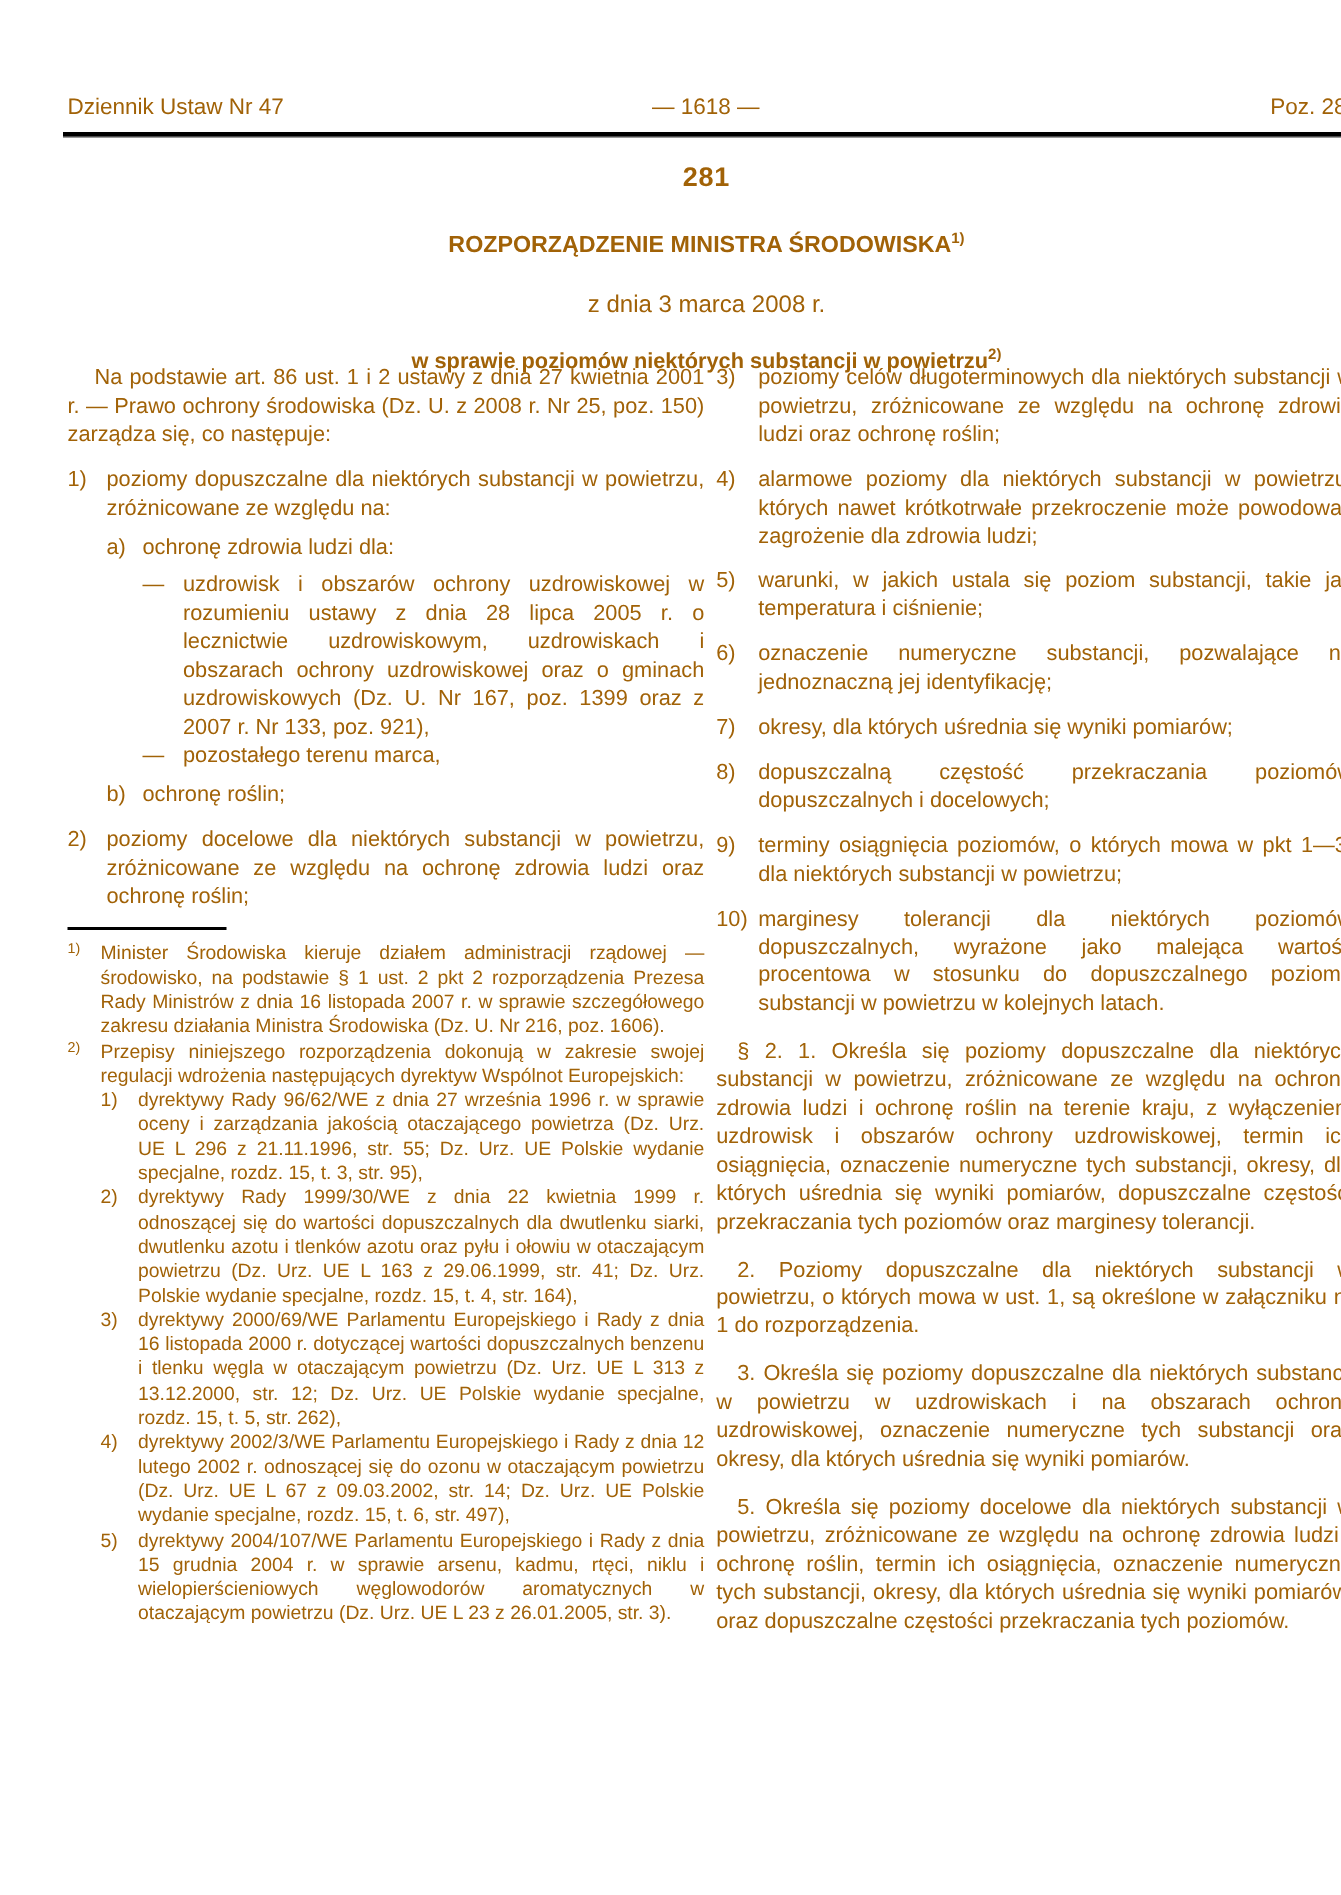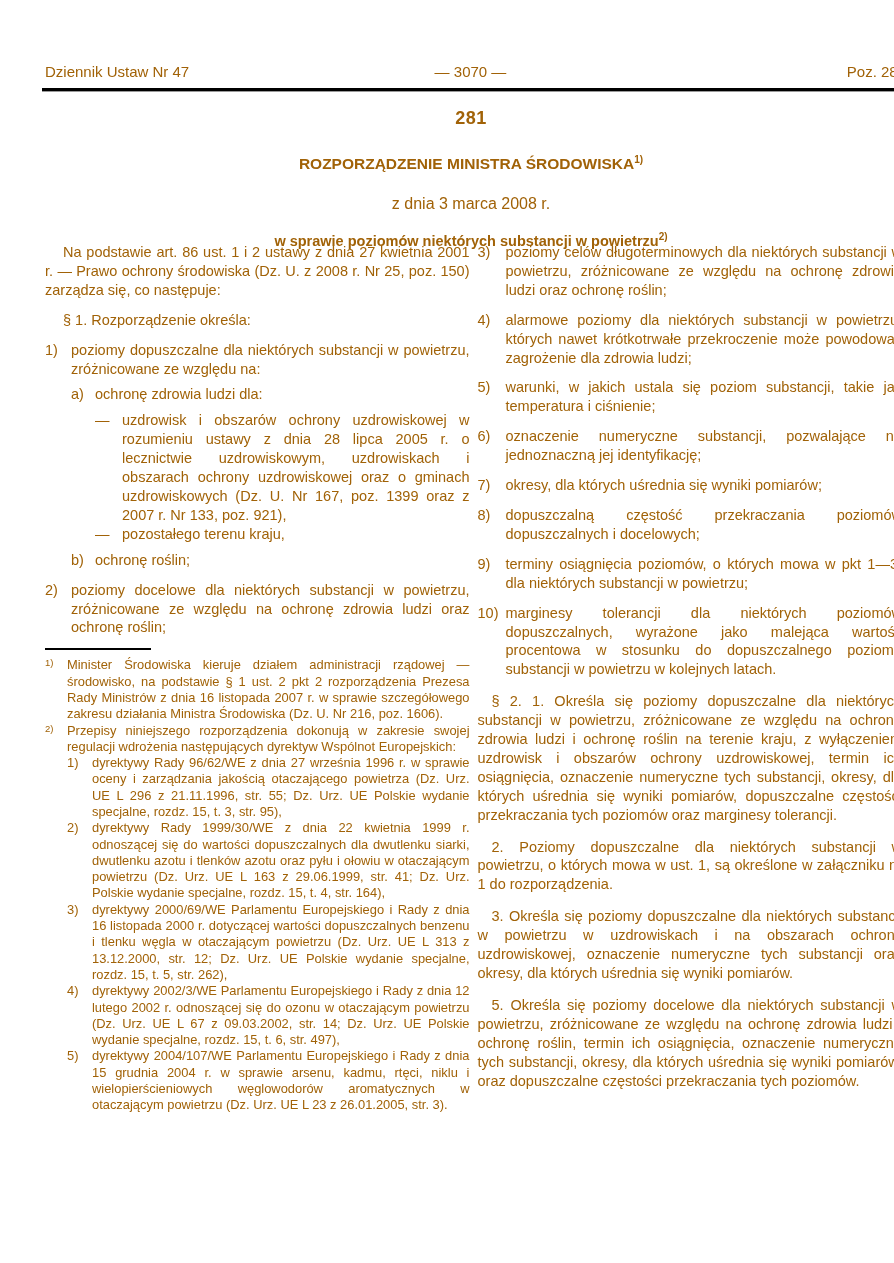--- a/index.html
+++ b/index.html
@@ -77,53 +77,52 @@
   .fn-sub .smk { flex: 0 0 25px; }
   .fn-sub .stxt { flex: 1 1 auto; }
 </style>
 </head>
 <body>
 
 <div class="page">
 
   <div class="running-header">
     <span class="hleft">Dziennik Ustaw Nr 47</span>
-    <span class="hcenter">— 3070 —</span>
+    <span class="hcenter">— 1618 —</span>
     <span class="hright">Poz. 281</span>
   </div>
   <div class="header-rule"></div>
 
   <div class="titleblock">
     <div class="act-number">281</div>
     <div class="act-title"><span>ROZPORZĄDZENIE MINISTRA ŚRODOWISKA</span><sup class="ref">1)</sup></div>
     <div class="act-date">z dnia 3 marca 2008 r.</div>
     <div class="act-subject"><span>w sprawie poziomów niektórych substancji w powietrzu</span><sup class="ref">2)</sup></div>
   </div>
 
   <div class="columns">
 
     <div class="col">
       <div class="p-indent mb-m">Na podstawie art. 86 ust. 1 i 2 ustawy z dnia 27 kwietnia 2001 r. — Prawo ochrony środowiska (Dz. U. z 2008 r. Nr 25, poz. 150) zarządza się, co następuje:</div>
-      <div class="p-indent mb-m">§ 1. Rozporządzenie określa:</div>
 
       <div class="li mb-s">
         <span class="mk">1)</span>
         <span class="txt">poziomy dopuszczalne dla niektórych substancji w powietrzu, zróżnicowane ze względu na:</span>
       </div>
       <div class="li sub mb-s">
         <span class="mk">a)</span>
         <span class="txt">ochronę zdrowia ludzi dla:</span>
       </div>
       <div class="li dash">
         <span class="mk">—</span>
         <span class="txt">uzdrowisk i obszarów ochrony uzdrowiskowej w rozumieniu ustawy z dnia 28 lipca 2005 r. o lecznictwie uzdrowiskowym, uzdrowiskach i obszarach ochrony uzdrowiskowej oraz o gminach uzdrowiskowych (Dz. U. Nr 167, poz. 1399 oraz z 2007 r. Nr 133, poz. 921),</span>
       </div>
       <div class="li dash mb-s">
         <span class="mk">—</span>
-        <span class="txt">pozostałego terenu kraju,</span>
+        <span class="txt">pozostałego terenu marca,</span>
       </div>
       <div class="li sub mb-m">
         <span class="mk">b)</span>
         <span class="txt">ochronę roślin;</span>
       </div>
       <div class="li">
         <span class="mk">2)</span>
         <span class="txt">poziomy docelowe dla niektórych substancji w powietrzu, zróżnicowane ze względu na ochronę zdrowia ludzi oraz ochronę roślin;</span>
       </div>
 

